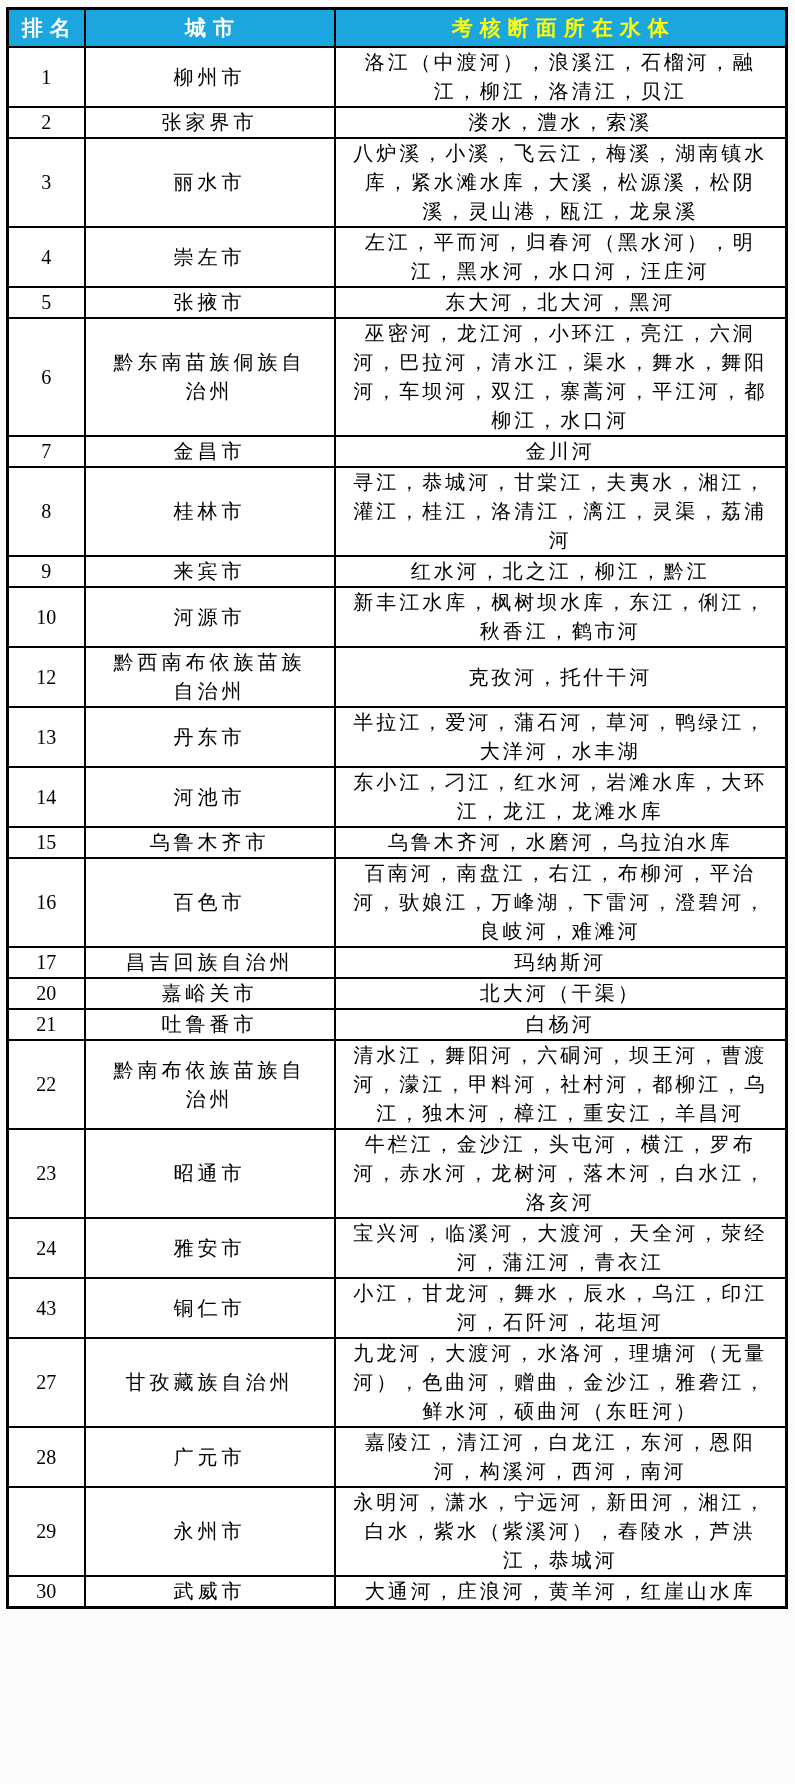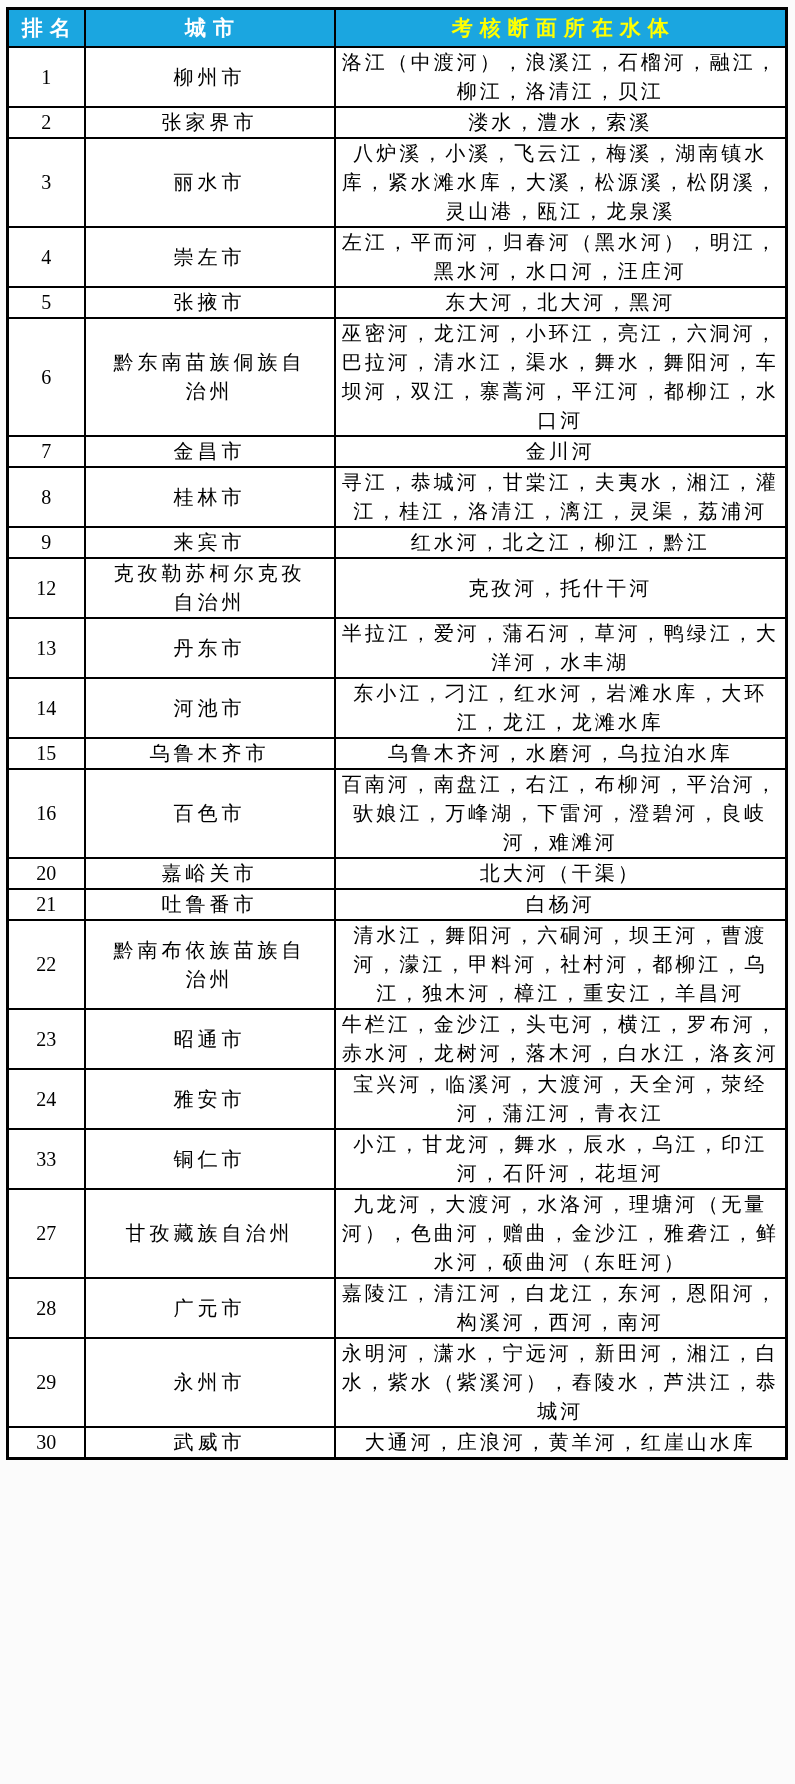--- a/index.html
+++ b/index.html
@@ -53,21 +53,21 @@
     padding:0 2px;
     font-family:"Liberation Serif","DejaVu Serif",serif;
   }
   td.city{
     letter-spacing:4px;
     padding:0 18px;
     margin-left:27px;
   }
   td.waters{
     letter-spacing:3px;
-    padding:0 2px;
+    padding:0 16px;
   }
 </style>
 </head>
 <body>
 
 <div class="page">
   <table class="ranking">
     <colgroup>
       <col class="c-rank">
       <col class="c-city">
@@ -120,22 +120,27 @@
           <td class="rank">8</td>
           <td class="city">桂林市</td>
           <td class="waters">寻江，恭城河，甘棠江，夫夷水，湘江，灌江，桂江，洛清江，漓江，灵渠，荔浦河</td>
         </tr>
         <tr>
           <td class="rank">9</td>
           <td class="city">来宾市</td>
           <td class="waters">红水河，北之江，柳江，黔江</td>
         </tr>
         <tr>
+          <td class="rank">10</td>
+          <td class="city">河源市</td>
+          <td class="waters">新丰江水库，枫树坝水库，东江，俐江，秋香江，鹤市河</td>
+        </tr>
+        <tr>
           <td class="rank">12</td>
-          <td class="city">克孜勒苏柯尔克孜自治州</td>
+          <td class="city">黔西南布依族苗族自治州</td>
           <td class="waters">克孜河，托什干河</td>
         </tr>
         <tr>
           <td class="rank">13</td>
           <td class="city">丹东市</td>
           <td class="waters">半拉江，爱河，蒲石河，草河，鸭绿江，大洋河，水丰湖</td>
         </tr>
         <tr>
           <td class="rank">14</td>
           <td class="city">河池市</td>
@@ -145,20 +150,25 @@
           <td class="rank">15</td>
           <td class="city">乌鲁木齐市</td>
           <td class="waters">乌鲁木齐河，水磨河，乌拉泊水库</td>
         </tr>
         <tr>
           <td class="rank">16</td>
           <td class="city">百色市</td>
           <td class="waters">百南河，南盘江，右江，布柳河，平治河，驮娘江，万峰湖，下雷河，澄碧河，良岐河，难滩河</td>
         </tr>
         <tr>
+          <td class="rank">17</td>
+          <td class="city">昌吉回族自治州</td>
+          <td class="waters">玛纳斯河</td>
+        </tr>
+        <tr>
           <td class="rank">20</td>
           <td class="city">嘉峪关市</td>
           <td class="waters">北大河（干渠）</td>
         </tr>
         <tr>
           <td class="rank">21</td>
           <td class="city">吐鲁番市</td>
           <td class="waters">白杨河</td>
         </tr>
         <tr>
@@ -170,21 +180,21 @@
           <td class="rank">23</td>
           <td class="city">昭通市</td>
           <td class="waters">牛栏江，金沙江，头屯河，横江，罗布河，赤水河，龙树河，落木河，白水江，洛亥河</td>
         </tr>
         <tr>
           <td class="rank">24</td>
           <td class="city">雅安市</td>
           <td class="waters">宝兴河，临溪河，大渡河，天全河，荥经河，蒲江河，青衣江</td>
         </tr>
         <tr>
-          <td class="rank">33</td>
+          <td class="rank">43</td>
           <td class="city">铜仁市</td>
           <td class="waters">小江，甘龙河，舞水，辰水，乌江，印江河，石阡河，花垣河</td>
         </tr>
         <tr>
           <td class="rank">27</td>
           <td class="city">甘孜藏族自治州</td>
           <td class="waters">九龙河，大渡河，水洛河，理塘河（无量河），色曲河，赠曲，金沙江，雅砻江，鲜水河，硕曲河（东旺河）</td>
         </tr>
         <tr>
           <td class="rank">28</td>

